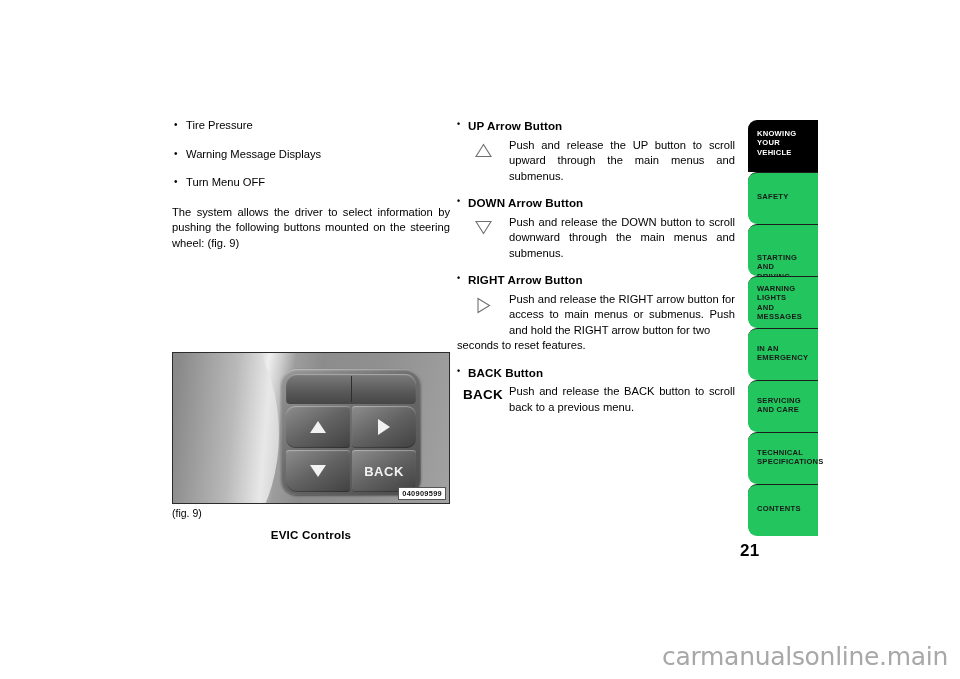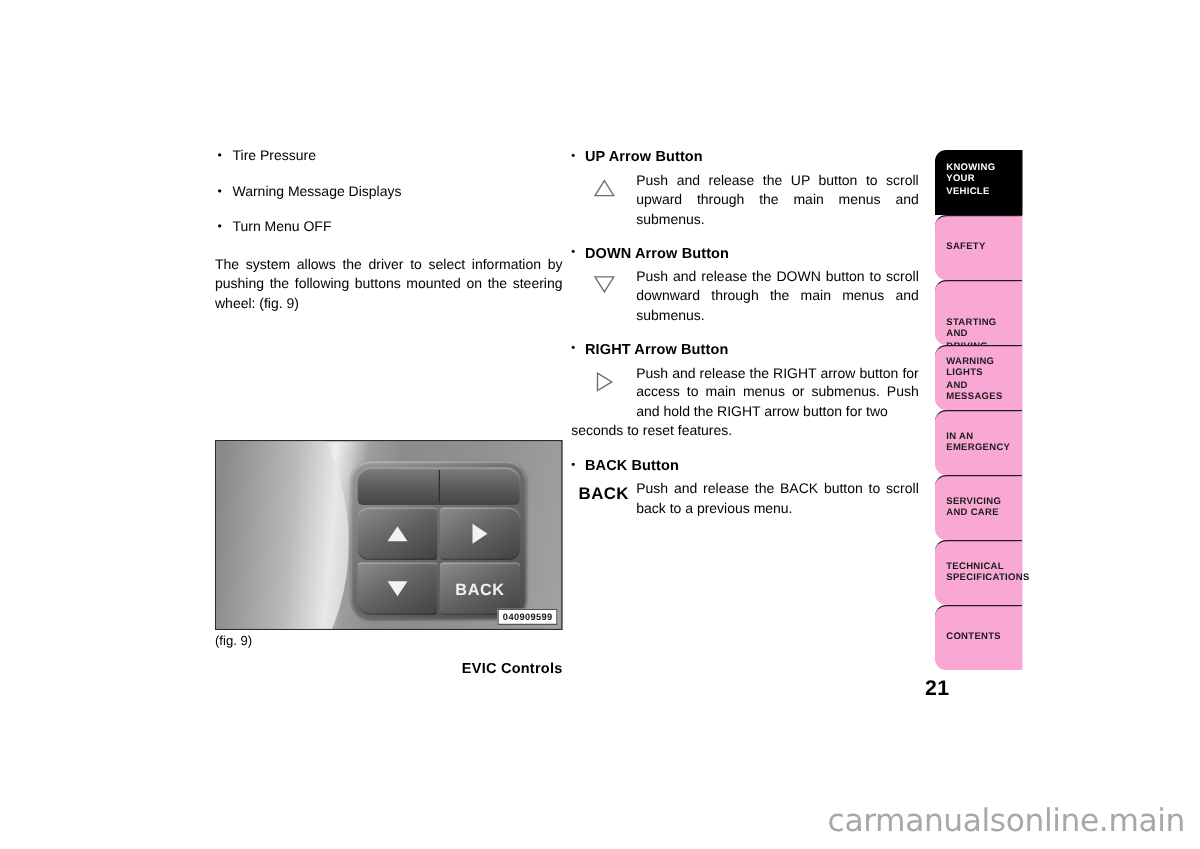--- a/index.html
+++ b/index.html
@@ -221,21 +221,21 @@
     font-weight: bold;
     letter-spacing: .3px;
     padding: 1px 3px;
     font-family: "Liberation Sans", sans-serif;
   }
   .fig-number {
     font-size: 10.5px;
     margin-top: 3px;
   }
   .fig-caption {
-    text-align: right;
+    text-align: center;
     font-weight: bold;
     font-size: 11.6px;
     margin-top: 9px;
     letter-spacing: .2px;
   }
 
   
   .sidebar {
     position: absolute;
     left: 748px;
@@ -245,21 +245,21 @@
   .tab {
     position: relative;
     box-sizing: border-box;
     border-radius: 9px 0 0 9px;
     padding: 9px 7px 0 9px;
     font-size: 7.6px;
     line-height: 9.4px;
     letter-spacing: .25px;
     font-weight: bold;
     color: #1a1a1a;
-    background: #f9a8d4;
+    background: #22c55e;
     border-top: 1.6px solid #1c1c1c;
     text-transform: uppercase;
   }
   .tab:first-child { border-top: none; }
   .tab.active {
     background: #000000;
     color: #ffffff;
     border-top: none;
     border-radius: 9px 0 0 0;
   }

